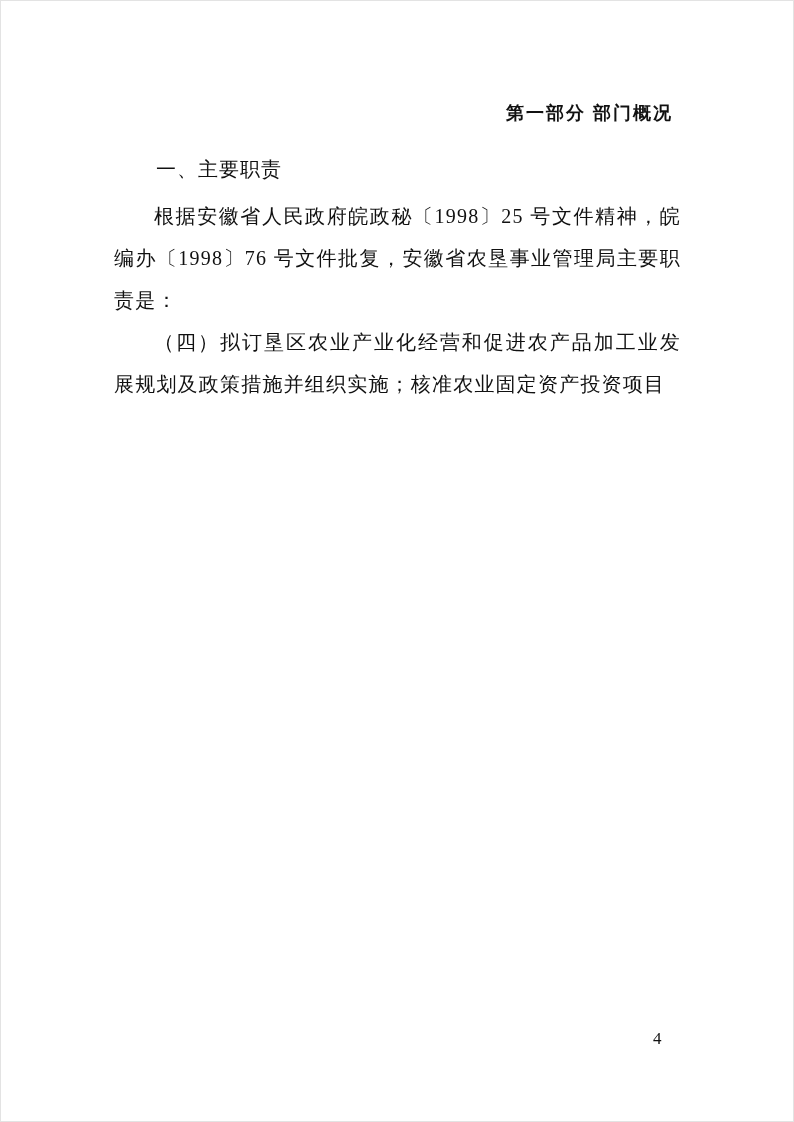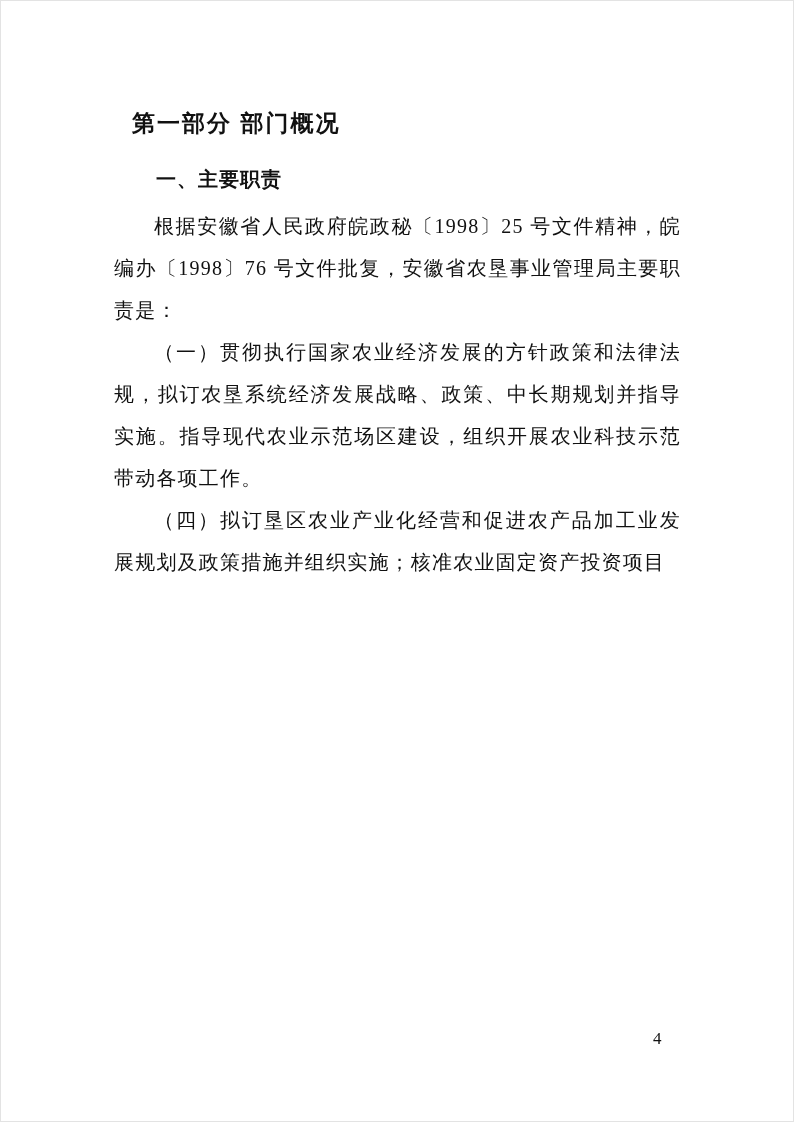--- a/index.html
+++ b/index.html
@@ -17,29 +17,29 @@
     overflow: hidden;
     color: #111111;
   }
   .content {
     box-sizing: border-box;
     padding: 88px 112px 0 113px;
   }
   .doc-title {
     font-family: "Liberation Sans", "DejaVu Sans", sans-serif;
     font-weight: bold;
-    font-size: 23px;
+    font-size: 18px;
     line-height: 32px;
-    text-align: left;
+    text-align: right;
     letter-spacing: 2px;
-    margin: 18px;
+    margin: 8px;
   }
   .section-heading {
     font-family: "Liberation Sans", "DejaVu Sans", sans-serif;
-    font-weight: bold;
+    font-weight: normal;
     font-size: 20px;
     line-height: 28px;
     margin: 26px 0 0 0;
     text-indent: 2.1em;
     letter-spacing: 1px;
   }
   .body-text {
     margin-top: 12px;
   }
   .body-text p {
@@ -62,18 +62,17 @@
 </style>
 </head>
 <body>
 
 <div class="page">
   <div class="content">
     <h1 class="doc-title">第一部分 部门概况</h1>
     <h2 class="section-heading">一、主要职责</h2>
     <div class="body-text">
       <p>根据安徽省人民政府皖政秘〔1998〕25 号文件精神，皖编办〔1998〕76 号文件批复，安徽省农垦事业管理局主要职责是：</p>
-      <p>（一）贯彻执行国家农业经济发展的方针政策和法律法规，拟订农垦系统经济发展战略、政策、中长期规划并指导实施。指导现代农业示范场区建设，组织开展农业科技示范带动各项工作。</p>
       <p>（四）拟订垦区农业产业化经营和促进农产品加工业发展规划及政策措施并组织实施；核准农业固定资产投资项目</p>
     </div>
   </div>
   <div class="page-number">4</div>
 </div>
 
 </body></html>

